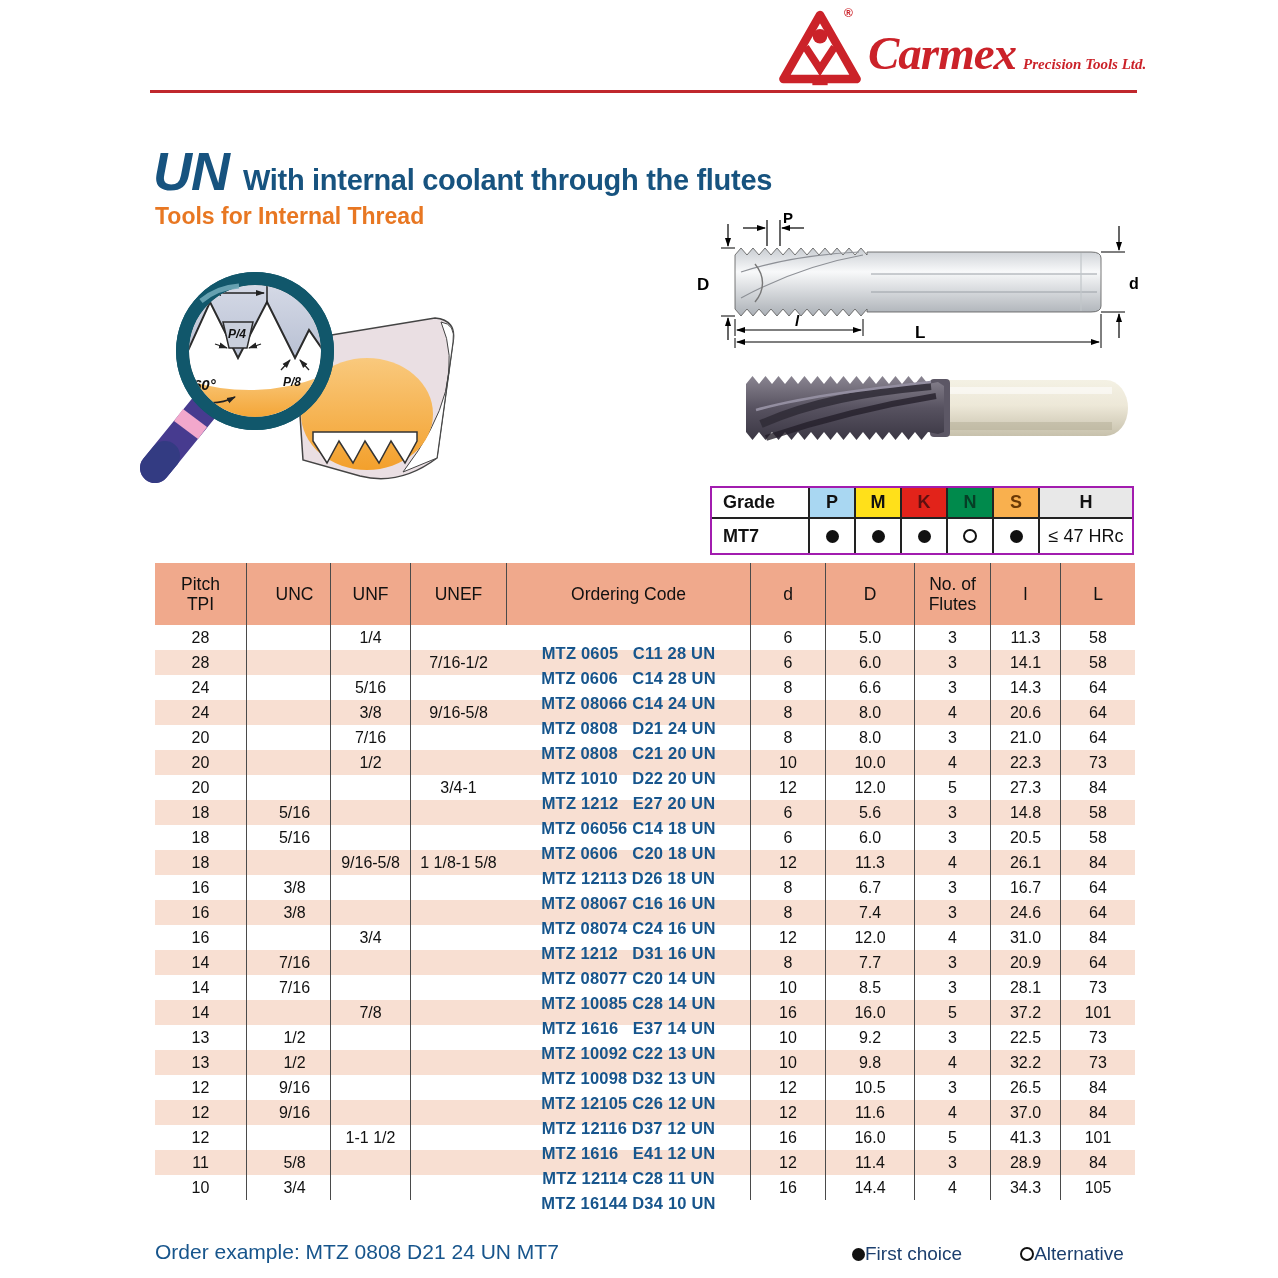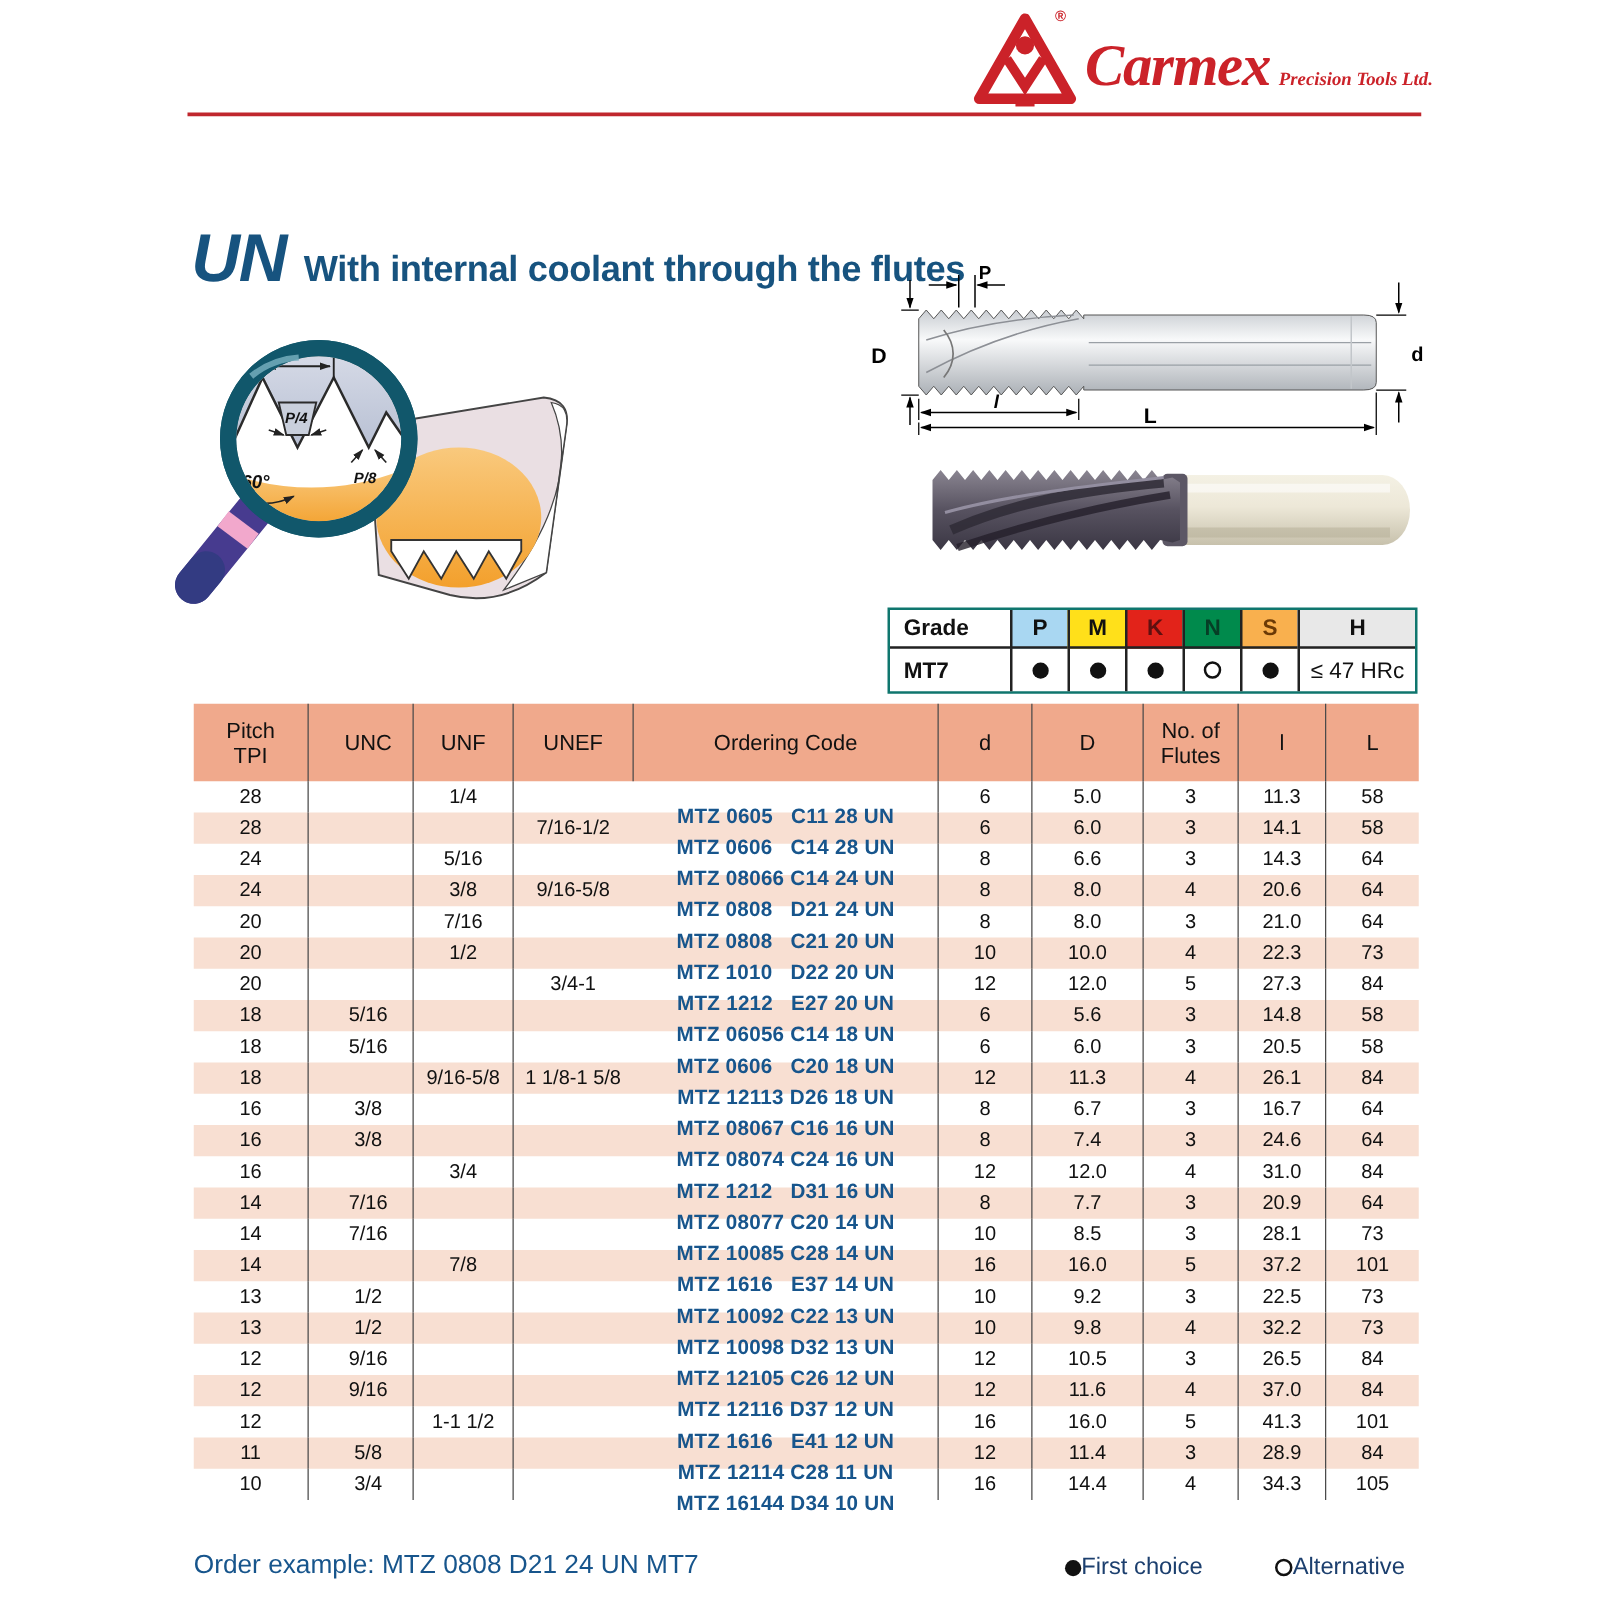--- a/index.html
+++ b/index.html
@@ -14,31 +14,31 @@
   .brand-reg{position:absolute;left:66px;top:-2px;font-size:12px;color:#CB2229;font-weight:bold;}
   .brand-text{display:flex;align-items:baseline;margin-left:6px;margin-top:18px;}
   .brand-name{font-family:"Liberation Serif", serif;font-style:italic;font-weight:bold;
               font-size:47px;color:#CB2229;letter-spacing:-1px;}
   .brand-suffix{font-family:"Liberation Serif", serif;font-style:italic;font-weight:bold;
                 font-size:15px;color:#CB2229;margin-left:7px;}
   .rule{position:absolute;left:150px;top:90px;width:987px;height:3px;background:#C0272D;}
 
   
   .series-line{position:absolute;left:153px;top:140px;display:flex;align-items:baseline;}
-  .series{font-size:54px;font-style:italic;font-weight:bold;color:#17537F;letter-spacing:-1px;margin-top:36px;}
+  .series{font-size:54px;font-style:italic;font-weight:bold;color:#17537F;letter-spacing:-1px;}
   .subtitle{font-size:29px;font-weight:bold;color:#17537F;margin-left:14px;letter-spacing:-0.3px;}
   .tool-type{position:absolute;left:155px;top:203px;font-size:23px;font-weight:bold;color:#E87722;}
 
   
   .magnifier{position:absolute;left:135px;top:246px;}
   .drawing{position:absolute;left:683px;top:208px;}
   .photo{position:absolute;left:726px;top:352px;}
 
   
-  .grade{position:absolute;left:710px;top:486px;border:2px solid #0f766e;display:inline-block;background:#fff;}
+  .grade{position:absolute;left:710px;top:486px;border:2px solid #a21caf;display:inline-block;background:#fff;}
   .grow{display:flex;}
   .gcell{box-sizing:border-box;display:flex;align-items:center;justify-content:center;
          font-size:18px;height:31px;}
   .gcell+.gcell{border-left:2px solid #222;}
   .ghead{font-weight:bold;border-bottom:2px solid #222;}
   .gval{height:34px;}
   .gfirst{justify-content:flex-start;padding-left:11px;font-weight:bold;}
 
   .dot-filled{display:inline-block;width:13px;height:13px;border-radius:50%;background:#111;}
   .dot-open{display:inline-block;width:10px;height:10px;border-radius:50%;border:2.6px solid #111;background:#fff;}
@@ -88,20 +88,21 @@
       <span class="brand-name">Carmex</span>
       <span class="brand-suffix">Precision Tools Ltd.</span>
     </div>
   </div>
   <div class="rule"></div>
 
   <div class="series-line">
     <span class="series">UN</span>
     <span class="subtitle">With internal coolant through the flutes</span>
   </div>
+  <div class="tool-type">Tools for Internal Thread</div>
 
   <svg class="magnifier" width="340" height="240" viewBox="0 0 340 240">
     <defs>
       <linearGradient id="og" x1="0" y1="0" x2="0" y2="1">
         <stop offset="0" stop-color="#F9C97D"></stop>
           <stop offset="1" stop-color="#F3A02C"></stop>
       </linearGradient>
       <linearGradient id="steelg" x1="0" y1="0" x2="0" y2="1">
         <stop offset="0" stop-color="#D8DCE8"></stop>
           <stop offset="1" stop-color="#B9C1D4"></stop>

